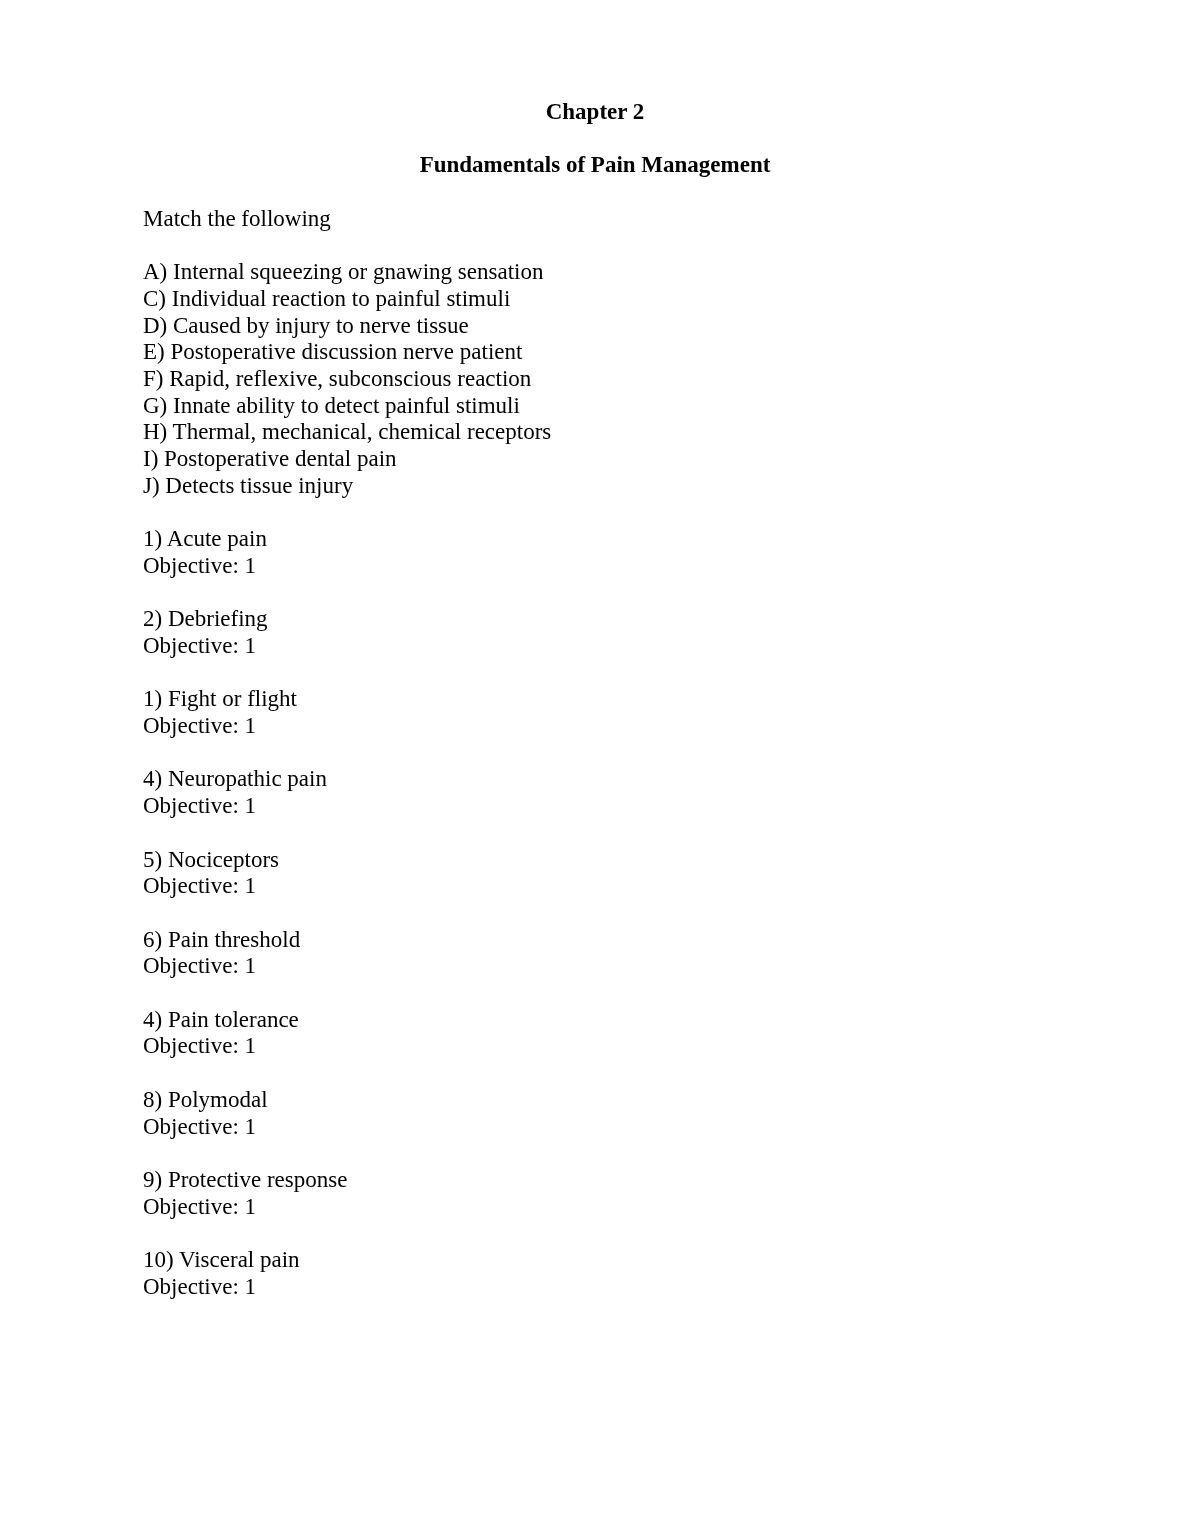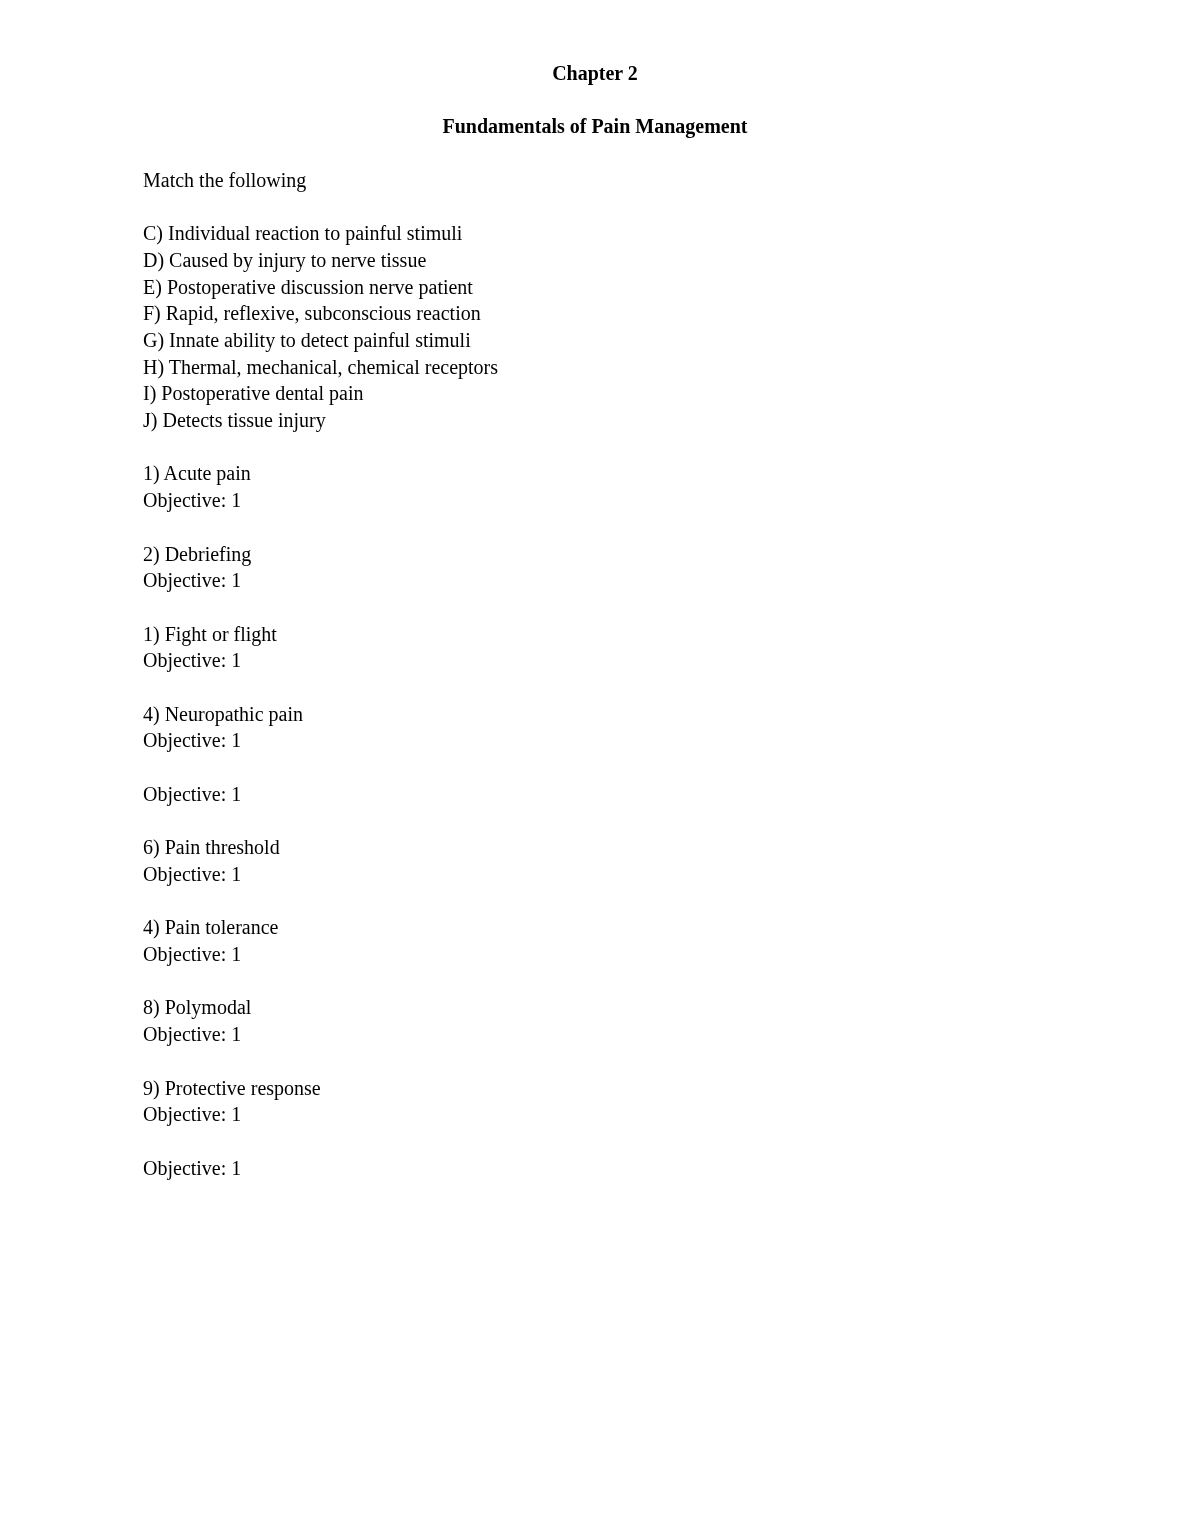--- a/index.html
+++ b/index.html
@@ -7,24 +7,24 @@
     padding: 0;
     background: #ffffff;
   }
   .page {
     position: relative;
     width: 1190px;
     height: 1382px;
     background: #ffffff;
     color: #000000;
     font-family: "Liberation Serif", "DejaVu Serif", serif;
-    font-size: 20px;
+    font-size: 23px;
     line-height: 26.7px;
     box-sizing: border-box;
-    padding-top: 60px;
+    padding-top: 99px;
     overflow: hidden;
   }
   .heading {
     text-align: center;
     font-weight: 700;
   }
   .body-text {
     padding-left: 143px;
     text-align: left;
   }
@@ -46,20 +46,21 @@
   <div class="heading line">Chapter 2</div>
   <div class="gap"></div>
 
   <div class="heading line">Fundamentals of Pain Management</div>
   <div class="gap"></div>
 
   <div class="body-text bold line">Match the following</div>
   <div class="gap"></div>
 
   <div class="body-text">
+    <div class="line">A) Internal squeezing or gnawing sensation</div>
     <div class="line">C) Individual reaction to painful stimuli</div>
     <div class="line">D) Caused by injury to nerve tissue</div>
     <div class="line">E) Postoperative discussion nerve patient</div>
     <div class="line">F) Rapid, reflexive, subconscious reaction</div>
     <div class="line">G) Innate ability to detect painful stimuli</div>
     <div class="line">H) Thermal, mechanical, chemical receptors</div>
     <div class="line">I) Postoperative dental pain</div>
     <div class="line">J) Detects tissue injury</div>
   </div>
 
@@ -82,20 +83,21 @@
   </div>
 
   <div class="gap"></div>
   <div class="body-text">
     <div class="line">4) Neuropathic pain</div>
     <div class="line">Objective: 1</div>
   </div>
 
   <div class="gap"></div>
   <div class="body-text">
+    <div class="line">5) Nociceptors</div>
     <div class="line">Objective: 1</div>
   </div>
 
   <div class="gap"></div>
   <div class="body-text">
     <div class="line">6) Pain threshold</div>
     <div class="line">Objective: 1</div>
   </div>
 
   <div class="gap"></div>
@@ -111,16 +113,17 @@
   </div>
 
   <div class="gap"></div>
   <div class="body-text">
     <div class="line">9) Protective response</div>
     <div class="line">Objective: 1</div>
   </div>
 
   <div class="gap"></div>
   <div class="body-text">
+    <div class="line">10) Visceral pain</div>
     <div class="line">Objective: 1</div>
   </div>
 
 </div>
 
 </body></html>

